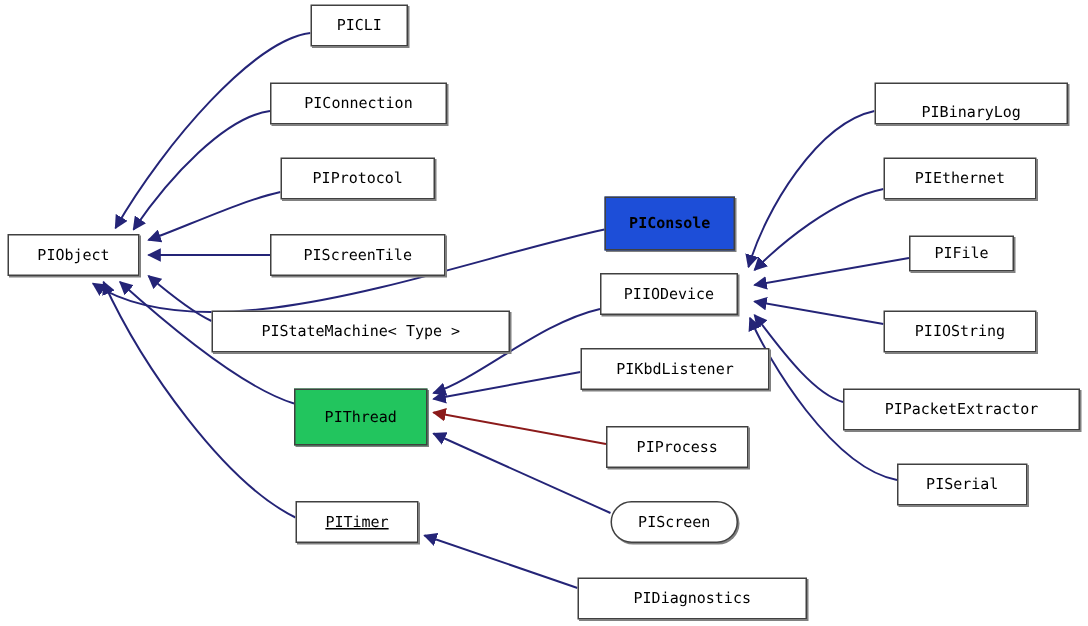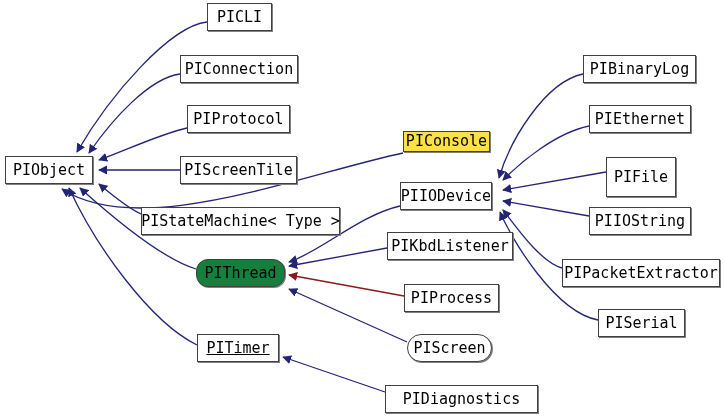--- a/index.html
+++ b/index.html
@@ -29,21 +29,21 @@
     border: 1px solid #404040;
     box-shadow: 1px 1px 0 0 #808080;
     display: flex;
     align-items: center;
     justify-content: center;
     white-space: nowrap;
     z-index: 5;
   }
   .node-label {
     font-family: "DejaVu Sans Mono", "Liberation Mono", monospace;
-    font-size: 15px;
+    font-size: 10px;
     line-height: 13px;
     color: #000000;
     letter-spacing: 0px;
   }
 </style>
 </head>
 <body>
 
 <div id="diagram" style="background: rgb(255, 255, 255);">
 
@@ -91,51 +91,51 @@
       </div>
       <div class="node" style="left: 187px; top: 105px; width: 103px; height: 28px; background: rgb(255, 255, 255); border-color: rgb(64, 64, 64); box-shadow: rgb(128, 128, 128) 1px 1px 0px 0px;">
         <span class="node-label" style="color: rgb(0, 0, 0);">PIProtocol</span>
       </div>
       <div class="node" style="left: 180px; top: 156px; width: 117px; height: 28px; background: rgb(255, 255, 255); border-color: rgb(64, 64, 64); box-shadow: rgb(128, 128, 128) 1px 1px 0px 0px;">
         <span class="node-label" style="color: rgb(0, 0, 0);">PIScreenTile</span>
       </div>
       <div class="node" style="left: 141px; top: 207px; width: 199px; height: 28px; background: rgb(255, 255, 255); border-color: rgb(64, 64, 64); box-shadow: rgb(128, 128, 128) 1px 1px 0px 0px;">
         <span class="node-label" style="color: rgb(0, 0, 0);">PIStateMachine&lt; Type &gt;</span>
       </div>
-      <div class="node" style="left: 196px; top: 259px; width: 89px; height: 28px; background: #15803d; border-color: rgb(64, 64, 64); box-shadow: rgb(128, 128, 128) 1px 1px 0px 0px; border-radius: 12px;">
+      <div class="node" style="left: 196px; top: 259px; width: 89px; height: 38px; background: #22c55e; border-color: rgb(64, 64, 64); box-shadow: rgb(128, 128, 128) 1px 1px 0px 0px;">
         <span class="node-label" style="color: rgb(0, 0, 0);">PIThread</span>
       </div>
       <div class="node" style="left: 197px; top: 334px; width: 82px; height: 28px; background: rgb(255, 255, 255); border-color: rgb(64, 64, 64); box-shadow: rgb(128, 128, 128) 1px 1px 0px 0px; text-decoration: underline;">
         <span class="node-label" style="color: rgb(0, 0, 0);">PITimer</span>
       </div>
-      <div class="node" style="left: 403px; top: 131px; width: 87px; height: 21px; background: #fde047; border-color: rgb(64, 64, 64); box-shadow: rgb(128, 128, 128) 1px 1px 0px 0px;">
+      <div class="node" style="left: 403px; top: 131px; width: 87px; height: 36px; background: #1d4ed8; border-color: rgb(64, 64, 64); box-shadow: rgb(128, 128, 128) 1px 1px 0px 0px; font-weight: bold;">
         <span class="node-label" style="color: rgb(0, 0, 0);">PIConsole</span>
       </div>
       <div class="node" style="left: 400px; top: 182px; width: 92px; height: 28px; background: rgb(255, 255, 255); border-color: rgb(64, 64, 64); box-shadow: rgb(128, 128, 128) 1px 1px 0px 0px;">
         <span class="node-label" style="color: rgb(0, 0, 0);">PIIODevice</span>
       </div>
       <div class="node" style="left: 387px; top: 232px; width: 126px; height: 28px; background: rgb(255, 255, 255); border-color: rgb(64, 64, 64); box-shadow: rgb(128, 128, 128) 1px 1px 0px 0px;">
         <span class="node-label" style="color: rgb(0, 0, 0);">PIKbdListener</span>
       </div>
       <div class="node" style="left: 404px; top: 284px; width: 95px; height: 28px; background: rgb(255, 255, 255); border-color: rgb(64, 64, 64); box-shadow: rgb(128, 128, 128) 1px 1px 0px 0px;">
         <span class="node-label" style="color: rgb(0, 0, 0);">PIProcess</span>
       </div>
       <div class="node" style="left: 407px; top: 334px; width: 85px; height: 28px; background: rgb(255, 255, 255); border-color: rgb(64, 64, 64); box-shadow: rgb(128, 128, 128) 1px 1px 0px 0px; border-radius: 14px;">
         <span class="node-label" style="color: rgb(0, 0, 0);">PIScreen</span>
       </div>
       <div class="node" style="left: 385px; top: 385px; width: 153px; height: 28px; background: rgb(255, 255, 255); border-color: rgb(64, 64, 64); box-shadow: rgb(128, 128, 128) 1px 1px 0px 0px;">
         <span class="node-label" style="color: rgb(0, 0, 0);">PIDiagnostics</span>
       </div>
-      <div class="node" style="left: 583px; top: 55px; width: 113px; height: 28px; background: rgb(255, 255, 255); border-color: rgb(64, 64, 64); box-shadow: rgb(128, 128, 128) 1px 1px 0px 0px;">
+      <div class="node" style="left: 583px; top: 55px; width: 129px; height: 28px; background: rgb(255, 255, 255); border-color: rgb(64, 64, 64); box-shadow: rgb(128, 128, 128) 1px 1px 0px 0px; align-items: flex-end;">
         <span class="node-label" style="color: rgb(0, 0, 0);">PIBinaryLog</span>
       </div>
       <div class="node" style="left: 589px; top: 105px; width: 102px; height: 28px; background: rgb(255, 255, 255); border-color: rgb(64, 64, 64); box-shadow: rgb(128, 128, 128) 1px 1px 0px 0px;">
         <span class="node-label" style="color: rgb(0, 0, 0);">PIEthernet</span>
       </div>
-      <div class="node" style="left: 606px; top: 157px; width: 70px; height: 40px; background: rgb(255, 255, 255); border-color: rgb(64, 64, 64); box-shadow: rgb(128, 128, 128) 1px 1px 0px 0px;">
+      <div class="node" style="left: 606px; top: 157px; width: 70px; height: 24px; background: rgb(255, 255, 255); border-color: rgb(64, 64, 64); box-shadow: rgb(128, 128, 128) 1px 1px 0px 0px;">
         <span class="node-label" style="color: rgb(0, 0, 0);">PIFile</span>
       </div>
       <div class="node" style="left: 589px; top: 207px; width: 102px; height: 28px; background: rgb(255, 255, 255); border-color: rgb(64, 64, 64); box-shadow: rgb(128, 128, 128) 1px 1px 0px 0px;">
         <span class="node-label" style="color: rgb(0, 0, 0);">PIIOString</span>
       </div>
       <div class="node" style="left: 562px; top: 259px; width: 158px; height: 28px; background: rgb(255, 255, 255); border-color: rgb(64, 64, 64); box-shadow: rgb(128, 128, 128) 1px 1px 0px 0px; text-align: right;">
         <span class="node-label" style="color: rgb(0, 0, 0);">PIPacketExtractor</span>
       </div>
       <div class="node" style="left: 598px; top: 309px; width: 87px; height: 28px; background: rgb(255, 255, 255); border-color: rgb(64, 64, 64); box-shadow: rgb(128, 128, 128) 1px 1px 0px 0px;">
         <span class="node-label" style="color: rgb(0, 0, 0);">PISerial</span>

